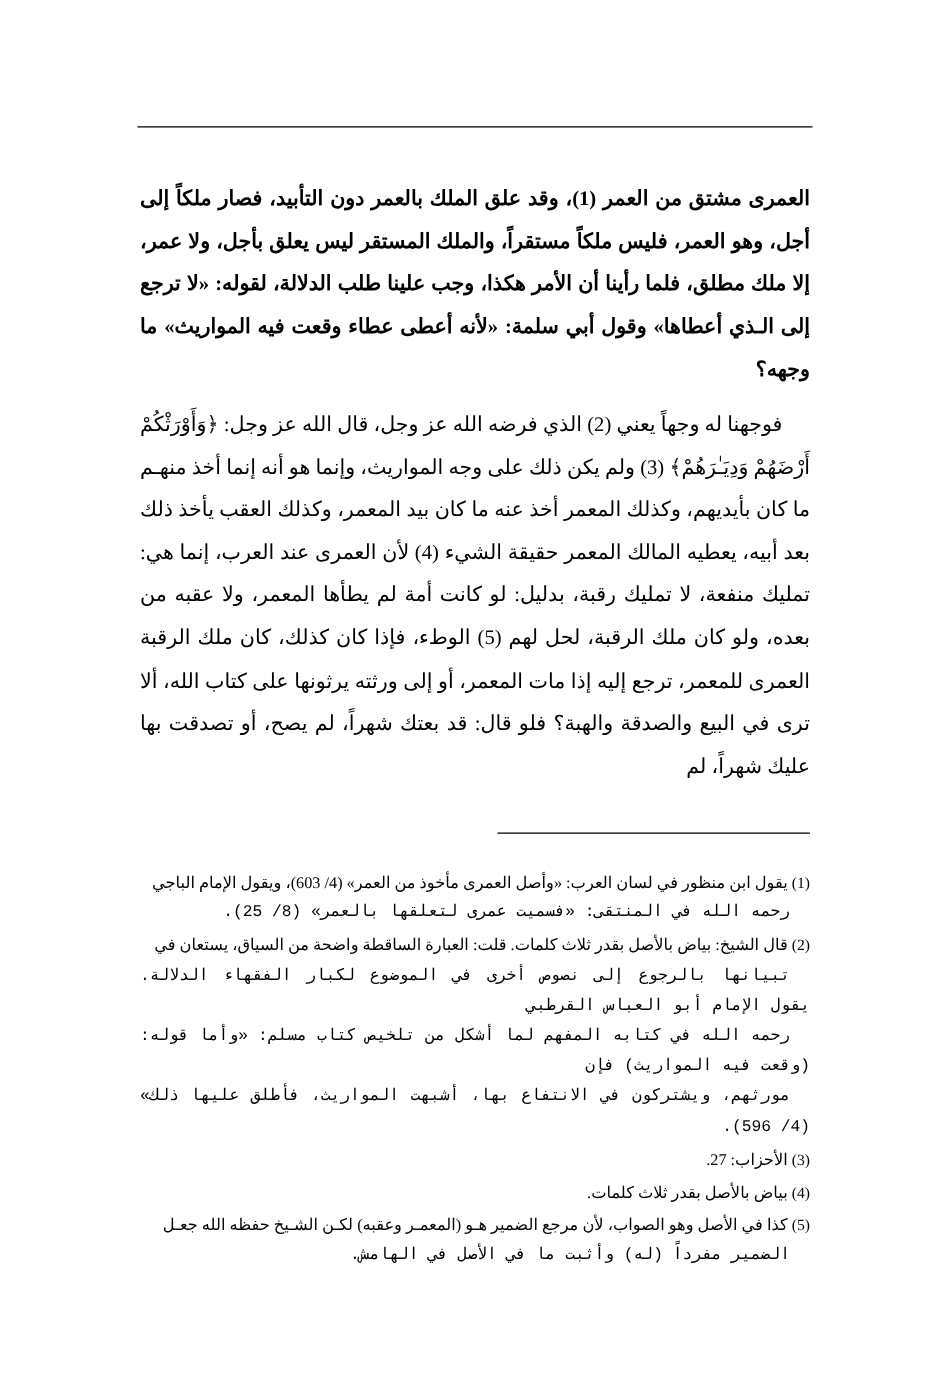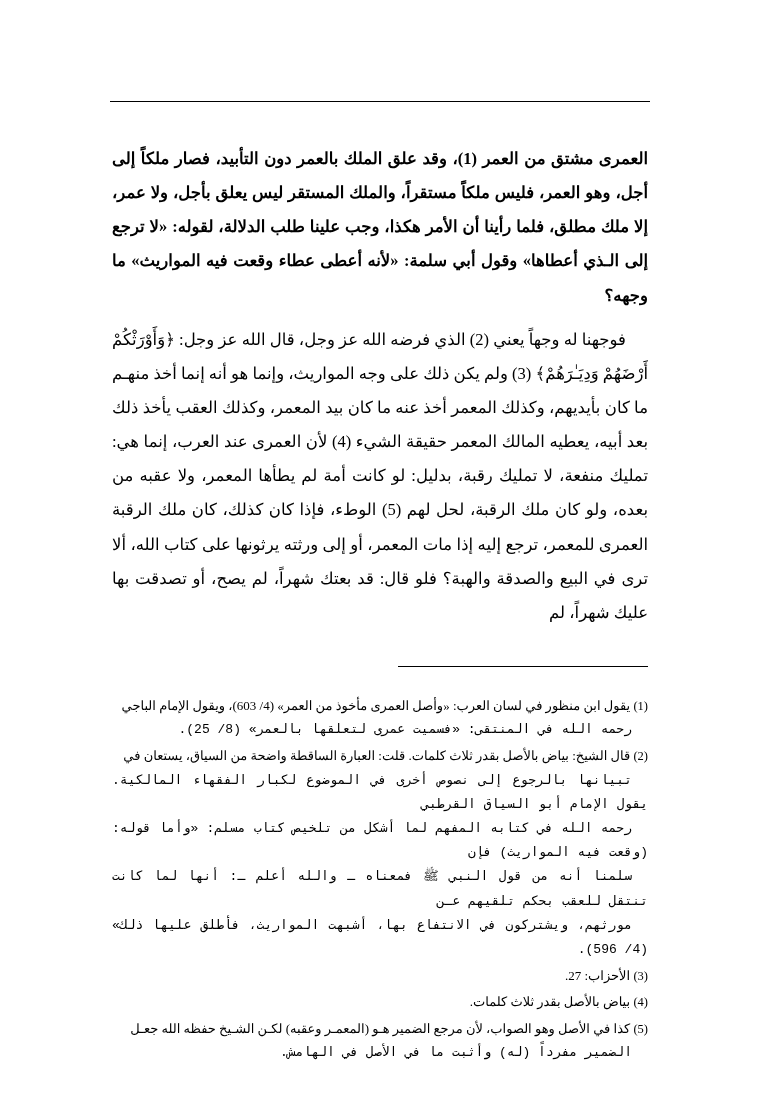--- a/index.html
+++ b/index.html
@@ -124,23 +124,22 @@
 
     <div class="fn">
       <span class="marker">(1)</span>
       <span>يقول ابن منظور في لسان العرب: «وأصل العمرى مأخوذ من العمر» (4/ 603)، ويقول الإمام الباجي</span>
       <span class="fn-indent">رحمه الله في المنتقى: «فسميت عمرى لتعلقها بالعمر» (8/ 25).</span>
     </div>
 
     <div class="fn">
       <span class="marker">(2)</span>
       <span>قال الشيخ: بياض بالأصل بقدر ثلاث كلمات. قلت: العبارة الساقطة واضحة من السياق، يستعان في</span>
-      <span class="fn-indent">تبيانها بالرجوع إلى نصوص أخرى في الموضوع لكبار الفقهاء المالكية. يقول الإمام أبو السياق القرطبي</span>
+      <span class="fn-indent">تبيانها بالرجوع إلى نصوص أخرى في الموضوع لكبار الفقهاء الدلالة. يقول الإمام أبو العباس القرطبي</span>
       <span class="fn-indent">رحمه الله في كتابه المفهم لما أشكل من تلخيص كتاب مسلم: «وأما قوله: (وقعت فيه المواريث) فإن</span>
-      <span class="fn-indent">سلمنا أنه من قول النبي ﷺ فمعناه ـ والله أعلم ـ: أنها لما كانت تنتقل للعقب بحكم تلقيهم عـن</span>
       <span class="fn-indent">مورثهم، ويشتركون في الانتفاع بها، أشبهت المواريث، فأطلق عليها ذلك» (4/ 596).</span>
     </div>
 
     <div class="fn">
       <span class="marker">(3)</span>
       <span>الأحزاب: 27.</span>
     </div>
 
     <div class="fn">
       <span class="marker">(4)</span>

